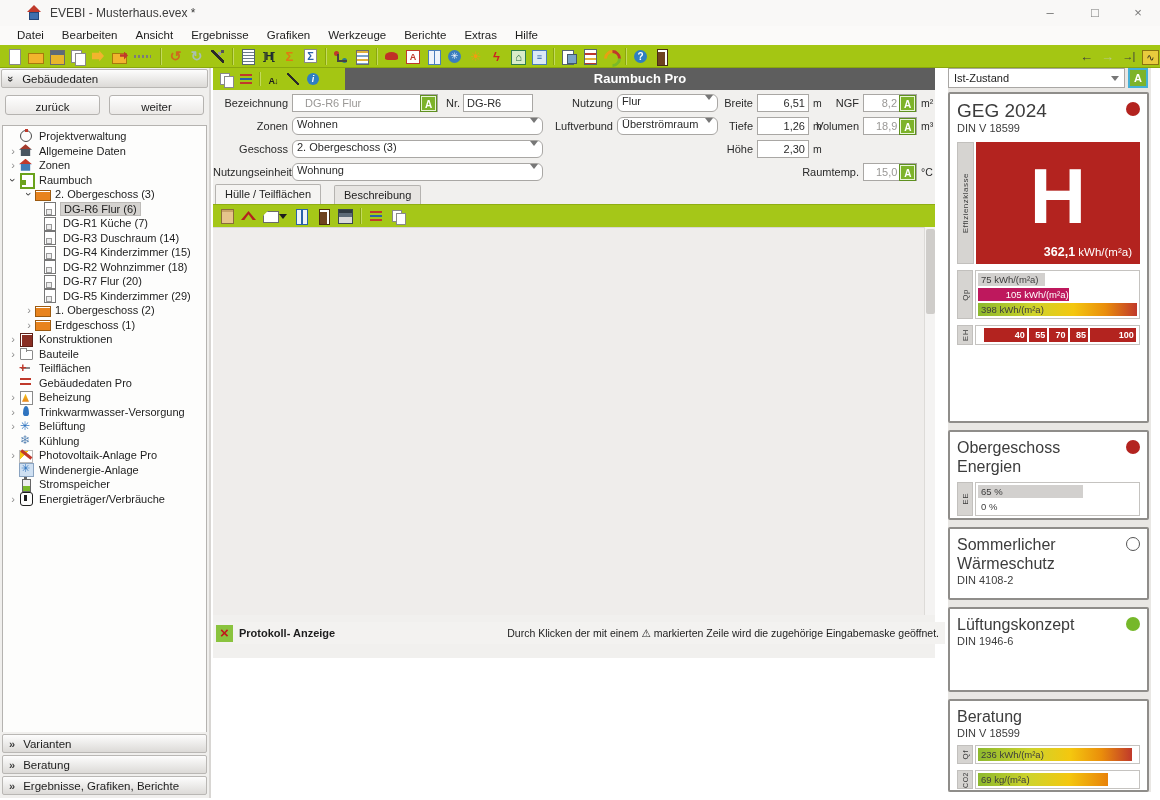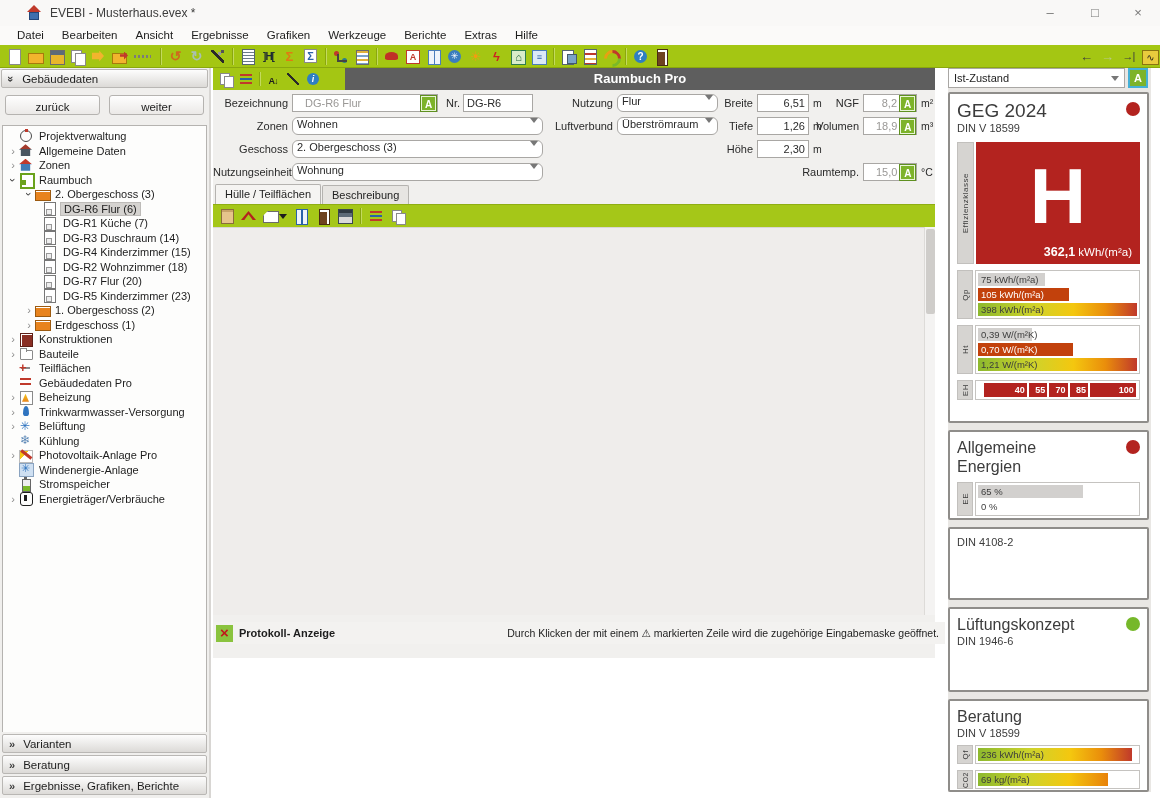--- a/index.html
+++ b/index.html
@@ -129,21 +129,21 @@
   .fcombo .arrow { margin-left:auto; margin-right:4px; width:0; height:0; border-left:4px solid transparent; border-right:4px solid transparent; border-top:5px solid #777; }
   .ffield { display:flex; align-items:center; }
   .ffield .val { flex:1; padding:0 3px; }
   .ffield .val.num { text-align:right; }
   .ffield .val.dim { color:#9a9896;padding-left:12px; }
   .abadge { width:15px; height:15px; flex:none; background:#7db32a; border:1px solid #e9f5d8; outline:1px solid #5f9020; color:#fff; font-weight:bold; font-size:10px; text-align:center; line-height:15px; margin-right:1px; }
   .funit { position:absolute; font-size:10.5px; color:#2a2a2a; line-height:18px; }
   .r1 { top:4px; } .r2 { top:27px; } .r3 { top:50px; } .r4 { top:73px; }
 
   
-  #tabs { position:absolute; left:0; top:116px; width:722px; height:20px; display:flex; align-items:flex-end; padding-left:2px; }
+  #tabs { position:absolute; left:0; top:116px; width:722px; height:20px; display:flex; align-items:flex-end; padding-left:2px;gap:12px; }
   .tab { font-size:11px; color:#1d1d1d; padding:3px 9px; border:1px solid #b5b3b0; border-bottom:none; background:#e7e5e2; margin-right:1px; border-radius:2px 2px 0 0; }
   .tab.active { background:#f5f4f2; height:20px; position:relative; z-index:2; }
   
   #tabbar { position:absolute; left:0; top:136px; width:722px; height:23px; background:#a5c718; border-top:1px solid #8fae12; display:flex; align-items:center; padding-left:3px; }
   .gic { display:inline-block; width:18px; height:18px; margin:0 2px; position:relative; }
   .gic-clip::after { content:""; position:absolute; left:3px; top:2px; width:11px; height:13px; background:#e6c48b; border:1px solid #8a6d3b; box-shadow:inset 0 2px 0 #c9a368; }
   .gic-roof::after { content:""; position:absolute; left:1px; top:4px; width:15px; height:9px; background:#b3231f; clip-path:polygon(50% 0,100% 100%,78% 100%,50% 35%,22% 100%,0 100%); }
   .gic-comp { width:26px; } .gic-comp::after { content:""; position:absolute; left:1px; top:4px; width:14px; height:10px; background:#fff; border:1.4px solid #6b6b6b; clip-path:polygon(0 40%,30% 0,100% 0,100% 100%,0 100%); }
   .gic-comp::before { content:""; position:absolute; right:1px; top:7px; width:0; height:0; border-left:4px solid transparent; border-right:4px solid transparent; border-top:5px solid #1d1d1d; }
   .gic-win::after { content:""; position:absolute; left:4px; top:2px; width:10px; height:14px; background:linear-gradient(90deg,#eef4fa 0 42%,#2a62a8 42% 58%,#eef4fa 58%); border:1.4px solid #2a62a8; }
@@ -183,21 +183,21 @@
   #grade-red { flex:1; background:#b3231f; margin-left:2px; position:relative; display:flex; align-items:center; justify-content:center; }
   #grade-letter { color:#fff; font-size:78px; font-weight:bold; line-height:78px; margin-top:-14px; }
   #grade-value { position:absolute; right:8px; bottom:5px; color:#fff; font-size:11.5px; }
   #grade-value b { font-size:12.5px; }
   .bargroup { display:flex; margin-top:6px; }
   .bars { flex:1; margin-left:2px; border:1px solid #c5c3c0; background:#fff; padding:2px 2px; }
   .barrow { height:13px; margin-bottom:2px; position:relative; }
   .barrow:last-child { margin-bottom:0; }
   .bar { height:13px; font-size:9.5px; line-height:13px; padding-left:3px; white-space:nowrap; }
   .bar.gray { background:#d2d0ce; color:#3c3c3c; }
-  .bar.blue { background:#c2410c; color:#fff; }
+  .bar.blue { background:#be185d; color:#fff;text-align:right; }
   .bar.grad { background:linear-gradient(90deg,#8db92e,#cfd32b 35%,#f4c70f 60%,#ea8e0b 80%,#c0392b 100%); color:#3c3c3c; }
   .bar.grad-o { background:linear-gradient(90deg,#8db92e,#cfd32b 40%,#f4c70f 70%,#e8820a 100%); color:#3c3c3c; }
   .bar.none { background:transparent; color:#3c3c3c; }
   .ehbar { flex:1; margin-left:2px; border:1px solid #c5c3c0; background:#fff; display:flex; gap:2px; padding:2px 2px 2px 8px; }
   .ehseg { background:#b3231f; color:#fff; font-size:9px; font-weight:bold; text-align:right; padding:0 2px; line-height:14px; }
 </style>
 </head>
 <body>
 
 <div id="titlebar">
@@ -320,21 +320,21 @@
     <div class="trow lv3">
         <span class="tic tic-room"></span>
         <span class="tlabel">DG-R2 Wohnzimmer (18)</span>
       </div>
     <div class="trow lv3">
         <span class="tic tic-room"></span>
         <span class="tlabel">DG-R7 Flur (20)</span>
       </div>
     <div class="trow lv3">
         <span class="tic tic-room"></span>
-        <span class="tlabel">DG-R5 Kinderzimmer (23)</span>
+        <span class="tlabel">DG-R5 Kinderzimmer (29)</span>
       </div>
     <div class="trow lv2">
         <span class="exp">›</span>
         <span class="tic tic-floor"></span>
         <span class="tlabel">1. Obergeschoss (2)</span>
       </div>
     <div class="trow lv2">
         <span class="exp">›</span>
         <span class="tic tic-floor"></span>
         <span class="tlabel">Erdgeschoss (1)</span>
@@ -567,69 +567,57 @@
         <div class="barrow">
             <div class="bar blue" style="width:57%">105 kWh/(m²a)</div>
           </div>
         <div class="barrow">
             <div class="bar grad" style="width:100%">398 kWh/(m²a)</div>
           </div>
       </div>
     </div>
     <div class="bargroup">
       <div class="vstrip" style="width:16px">
-          <span class="vtext">Ht</span>
-        </div>
-      <div class="bars">
-        <div class="barrow">
-            <div class="bar gray" style="width:34%">0,39 W/(m²K)</div>
-          </div>
-        <div class="barrow">
-            <div class="bar blue" style="width:60%">0,70 W/(m²K)</div>
-          </div>
-        <div class="barrow">
-            <div class="bar grad" style="width:100%">1,21 W/(m²K)</div>
-          </div>
-      </div>
-    </div>
-    <div class="bargroup">
-      <div class="vstrip" style="width:16px">
           <span class="vtext">EH</span>
         </div>
       <div class="ehbar">
         <div class="ehseg" style="width:28%">40</div>
         <div class="ehseg" style="width:12%">55</div>
         <div class="ehseg" style="width:12%">70</div>
         <div class="ehseg" style="width:12%">85</div>
         <div class="ehseg" style="width:30%">100</div>
       </div>
     </div>
   </div>
 
   <div class="card" style="top:362px;height:90px">
     <div class="card-head">
-      <span class="card-title" style="width:120px">Allgemeine Energien</span>
+      <span class="card-title" style="width:120px">Obergeschoss Energien</span>
       <span class="dot red"></span>
     </div>
     <div class="bargroup">
       <div class="vstrip" style="width:16px">
           <span class="vtext">EE</span>
         </div>
       <div class="bars">
         <div class="barrow">
             <div class="bar gray" style="width:66%">65 %</div>
           </div>
         <div class="barrow">
             <div class="bar none">0 %</div>
           </div>
       </div>
     </div>
   </div>
 
   <div class="card" style="top:459px;height:73px">
+    <div class="card-head">
+      <span class="card-title" style="width:130px">Sommerlicher Wärmeschutz</span>
+      <span class="dot open"></span>
+    </div>
     <div class="card-sub">DIN 4108-2</div>
   </div>
 
   <div class="card" style="top:539px;height:85px">
     <div class="card-head">
       <span class="card-title">Lüftungskonzept</span>
       <span class="dot green"></span>
     </div>
     <div class="card-sub">DIN 1946-6</div>
   </div>

